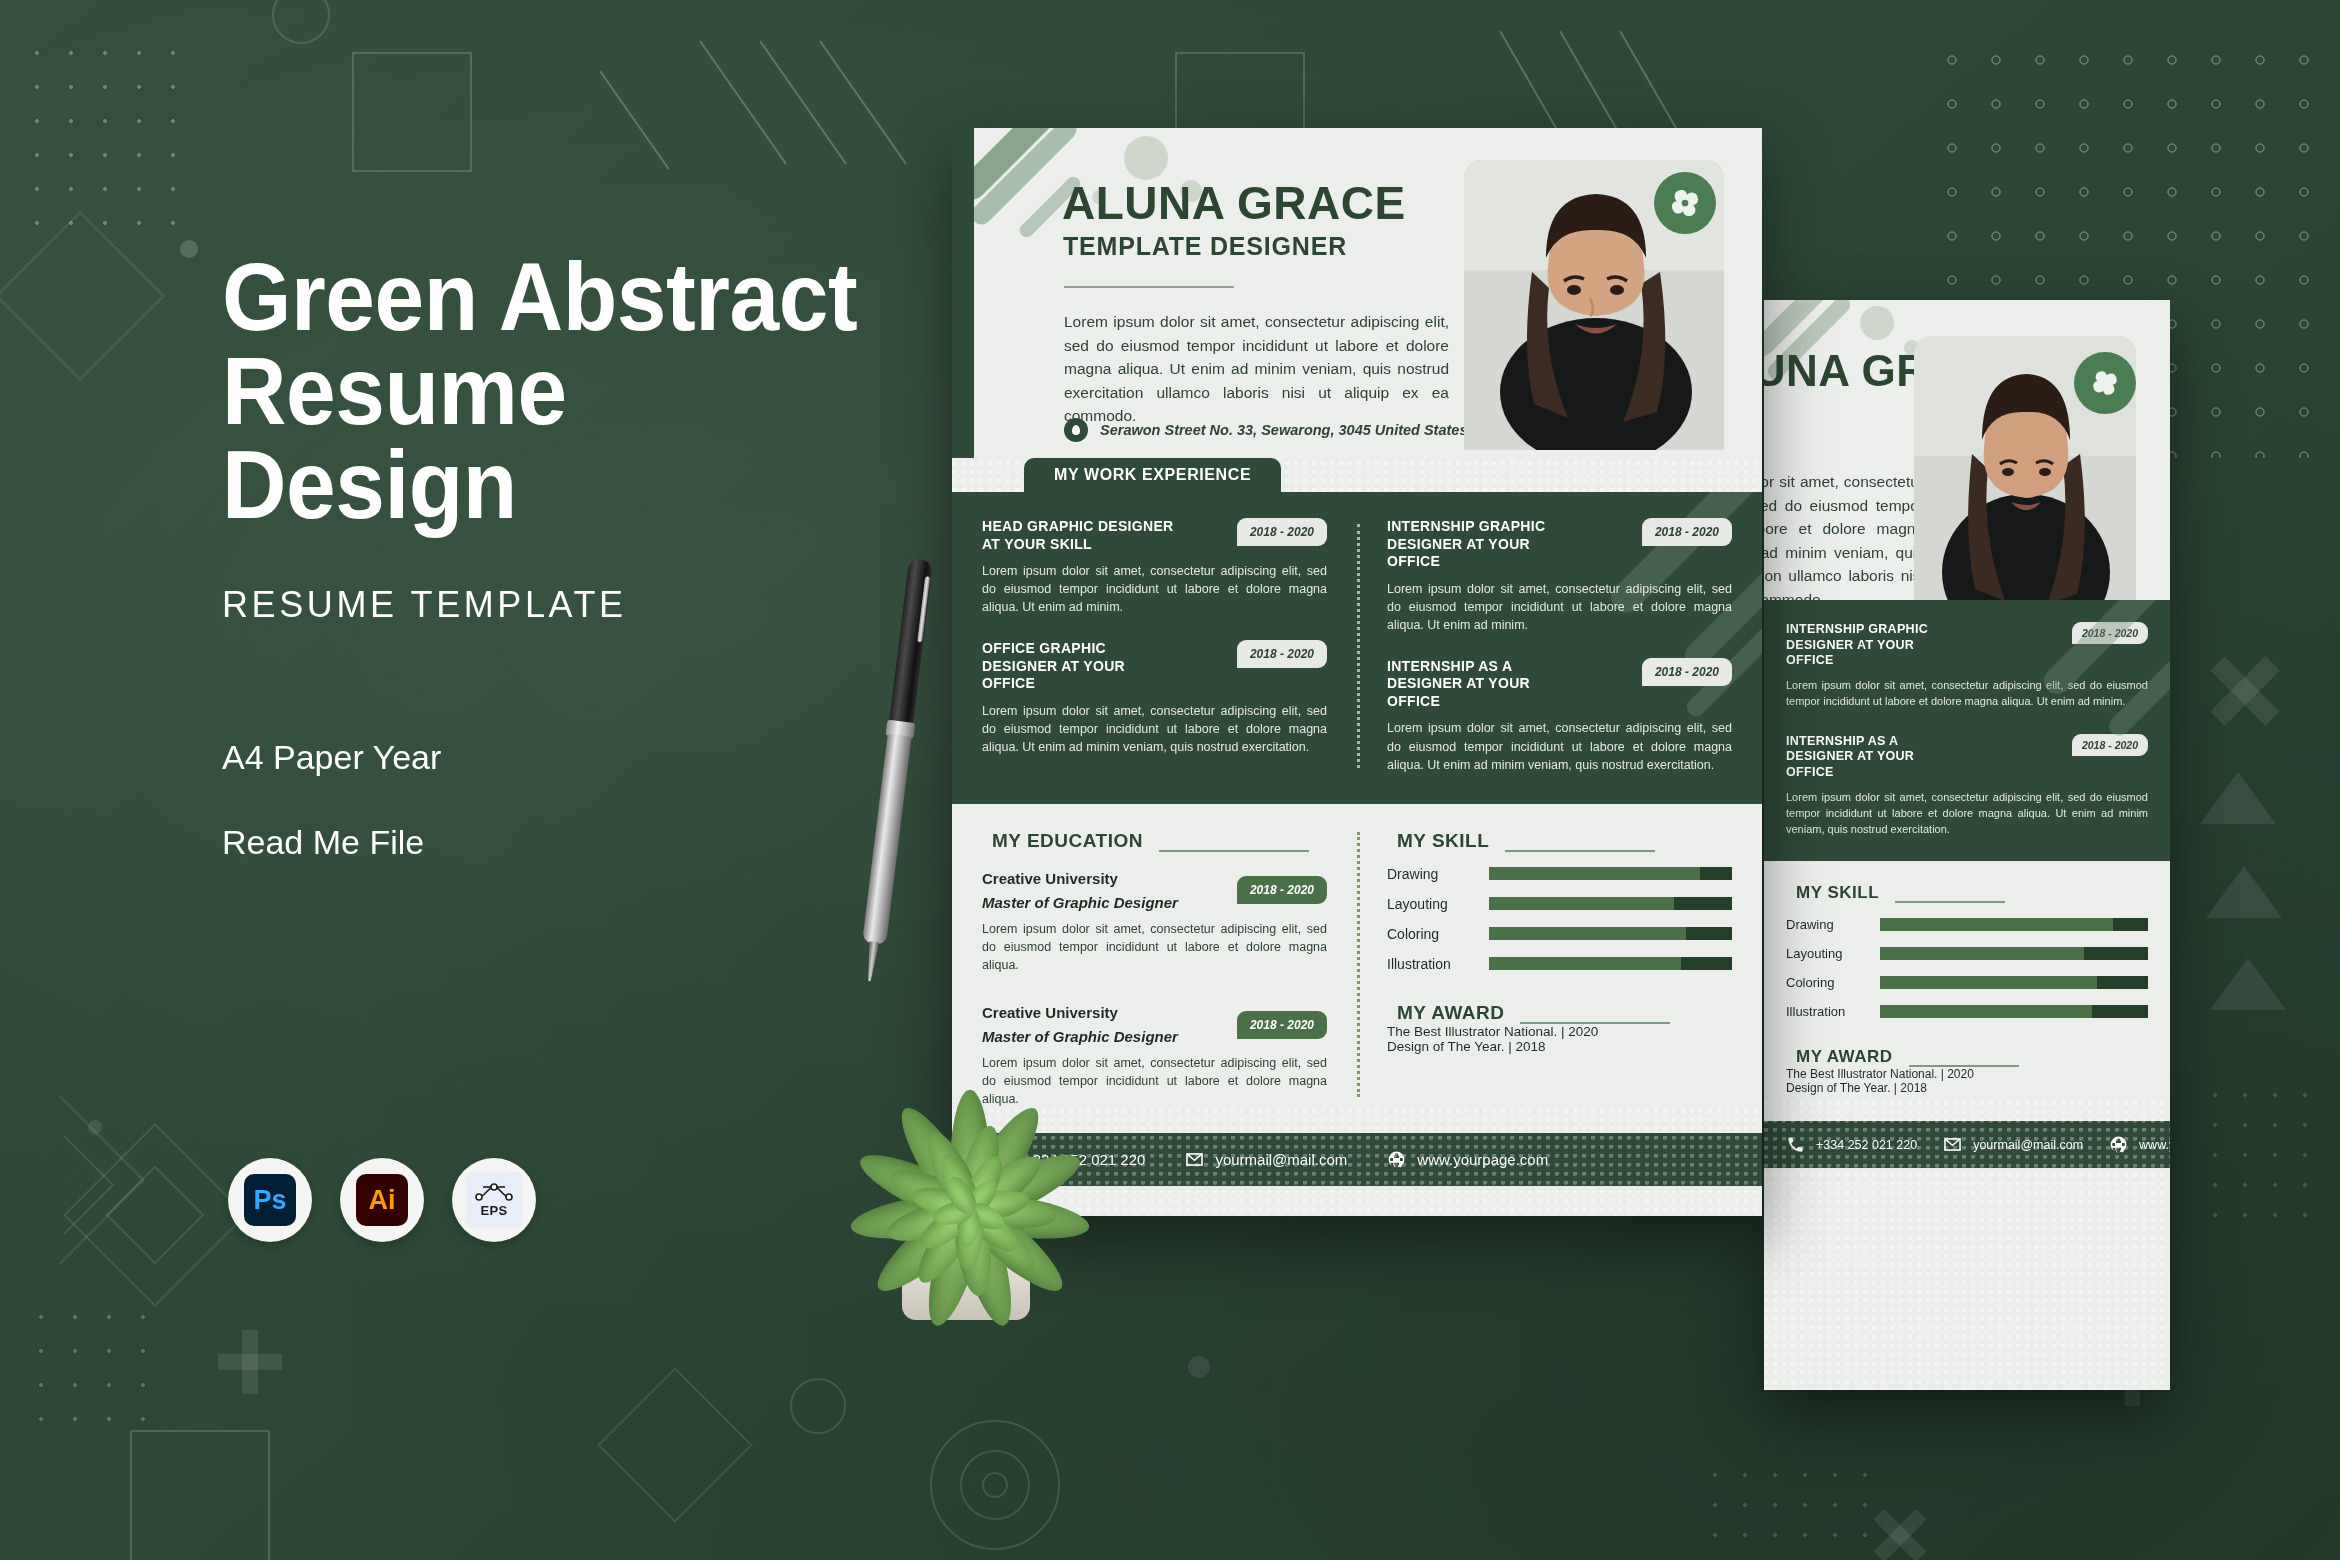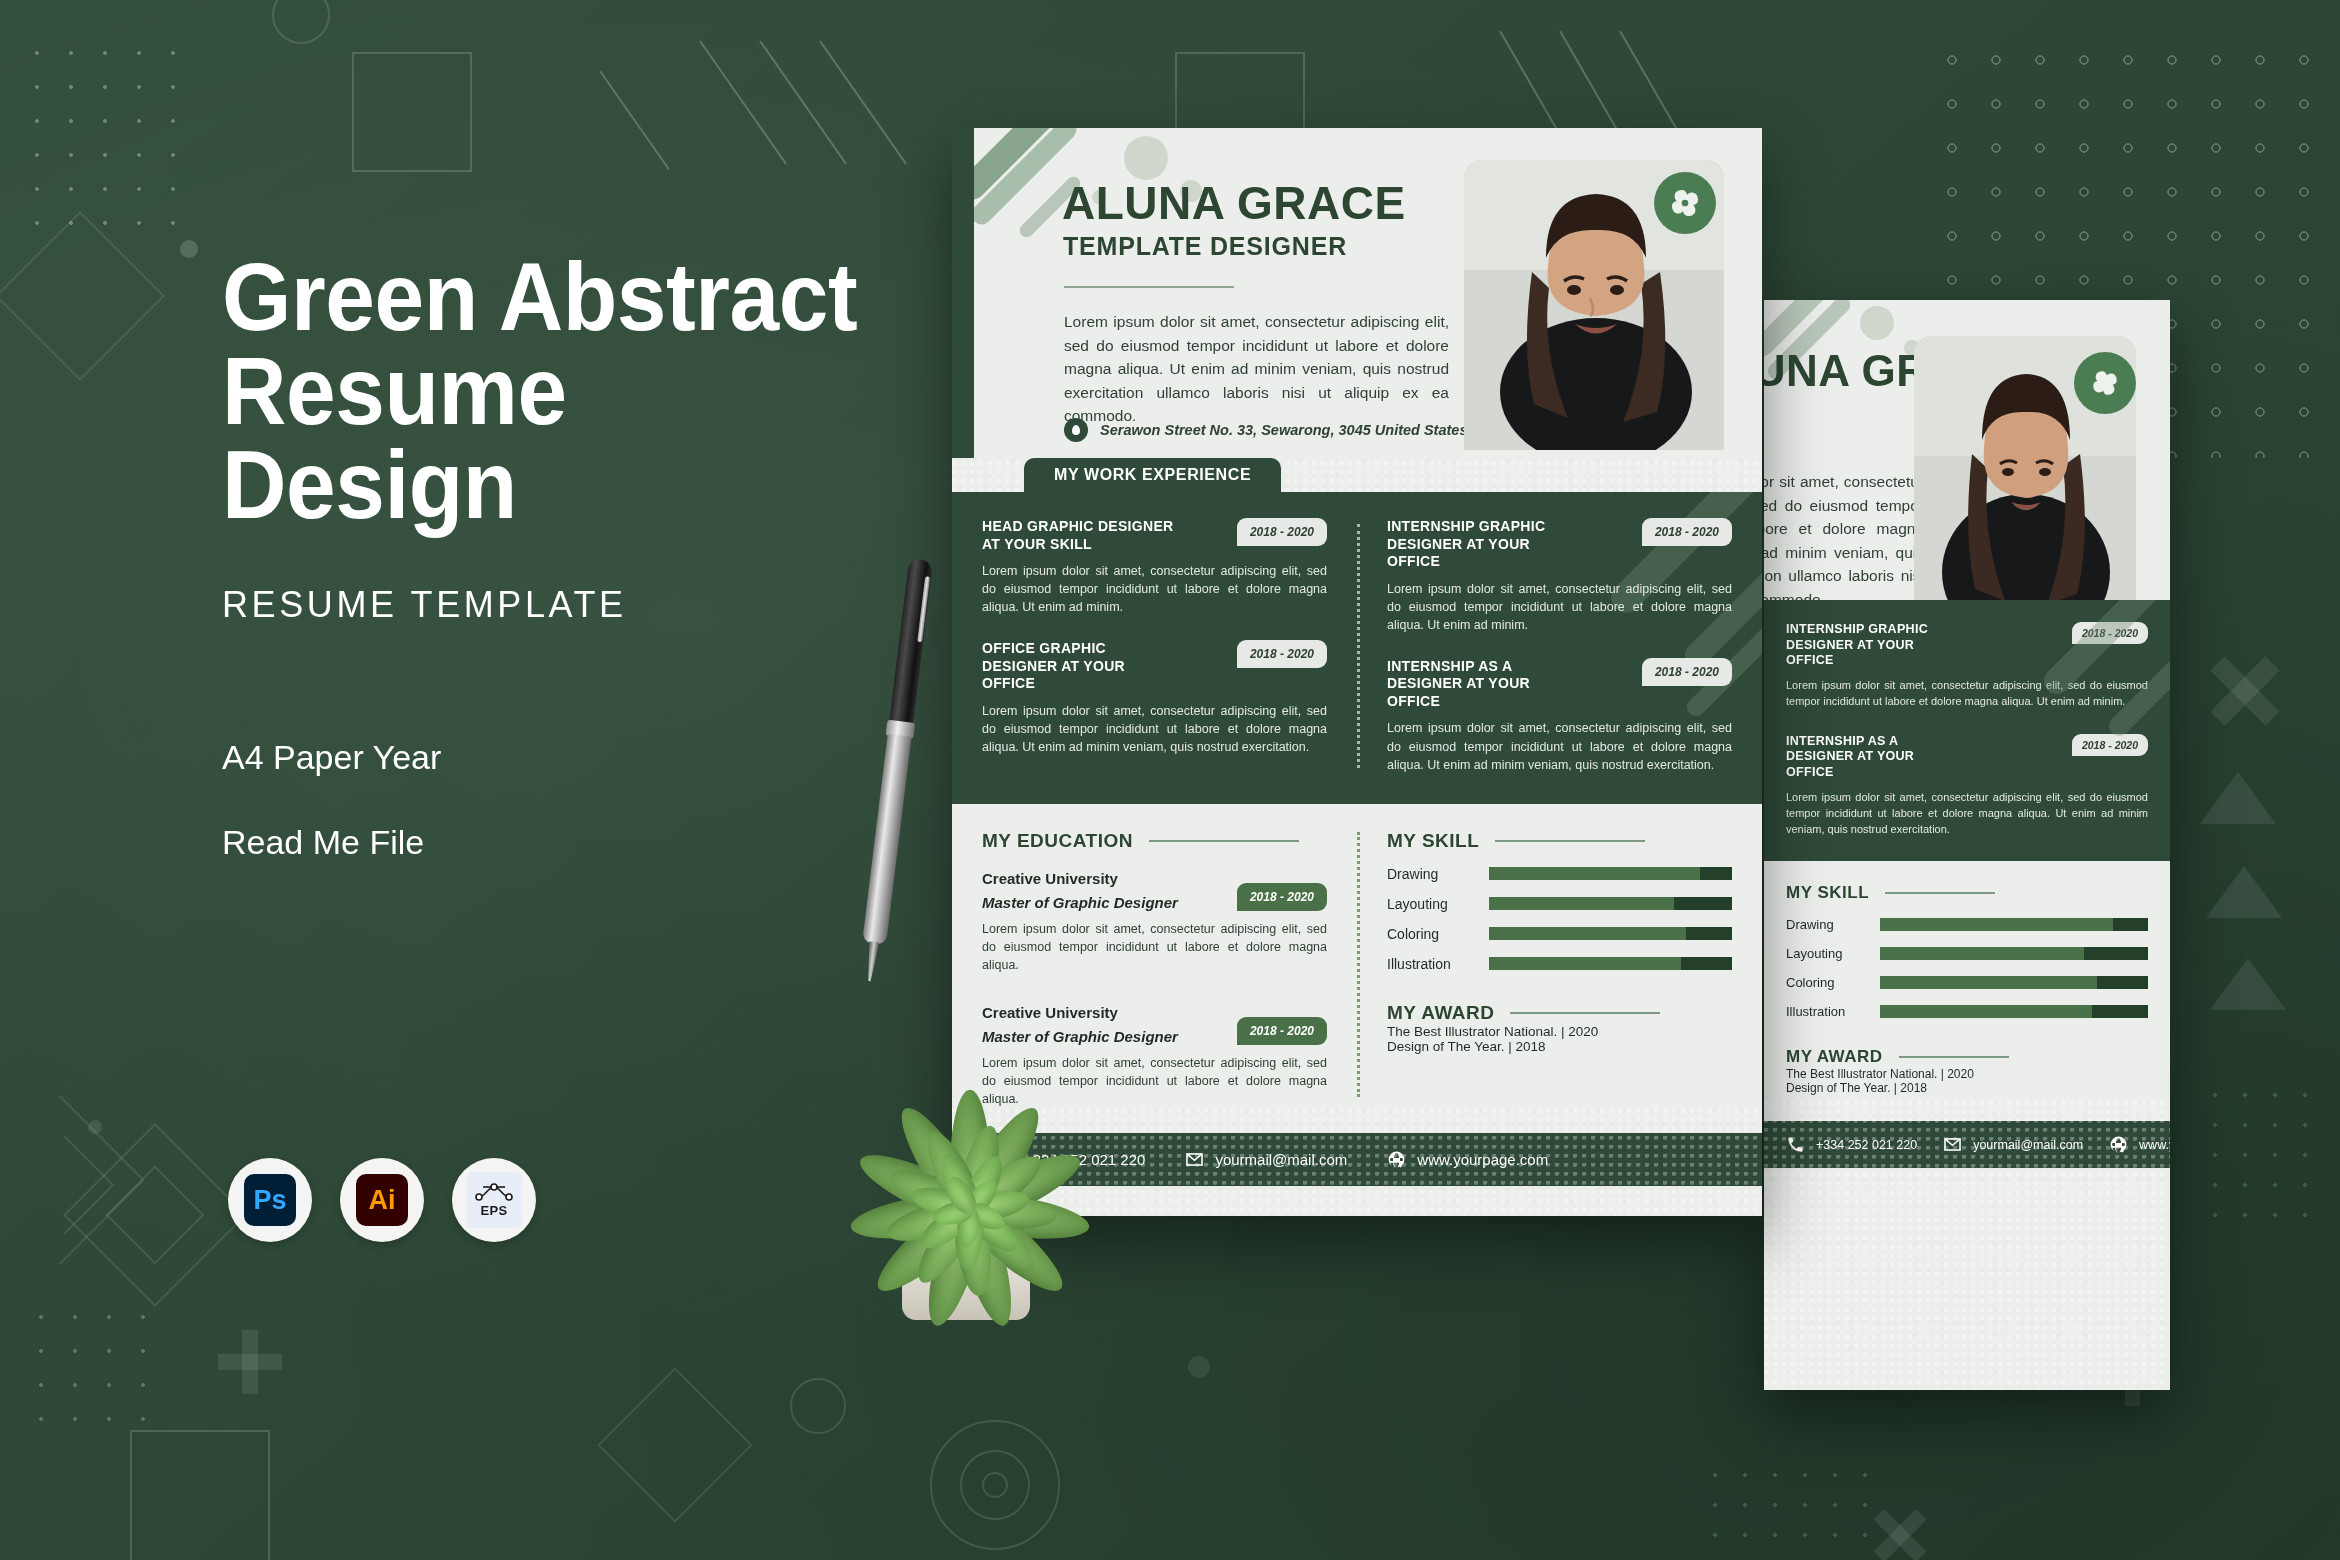--- a/index.html
+++ b/index.html
@@ -140,26 +140,26 @@
   .job-title { font-size:14px; font-weight:700; color:#ffffff; letter-spacing:0.3px; line-height:1.25; max-width:200px; }
   .date-chip {
     background:#e6e9e5; color:#2f4034; font-size:12px; font-weight:700; font-style:italic;
     padding:7px 13px; border-radius:9px 9px 9px 0; white-space:nowrap;
   }
   .job-desc { margin-top:9px; font-size:12.5px; line-height:1.45; color:#e3e9e2; text-align:justify; }
   .job + .job { margin-top:24px; }
 
   
   .white-zone { background:#eceeec; padding:26px 0 0; position:relative; }
-  .sect-head { display:flex; align-items:center; gap:16px; }
+  .sect-head { display:flex; align-items:flex-end; gap:16px;margin-left:10px; }
   .sect-title { font-size:19px; font-weight:700; color:#2c4632; letter-spacing:0.5px; white-space:nowrap; }
   .sect-line { flex:1; height:2px; background:#7e9a82; max-width:150px; }
 
   .edu + .edu { margin-top:30px; }
-  .edu-top { display:flex; justify-content:space-between; align-items:flex-end; gap:10px; }
+  .edu-top { display:flex; justify-content:space-between; align-items:center; gap:10px; }
   .edu-uni { font-size:15px; font-weight:700; color:#1f2a22; }
   .edu-deg { font-size:15px; font-weight:700; font-style:italic; color:#1f2a22; margin-top:7px; }
   .edu-desc{ font-size:12.5px; line-height:1.45; color:#2f4034; margin-top:9px; text-align:justify; }
   .date-chip-green{
     background:#4a7048; color:#ffffff; font-size:12px; font-weight:700; font-style:italic;
     padding:7px 13px; border-radius:9px 9px 9px 0; white-space:nowrap;
   }
 
   .skill-row { display:flex; align-items:center; gap:14px; margin-top:14px; }
   .skill-name { width:88px; font-size:14px; color:#1f2a22; }

